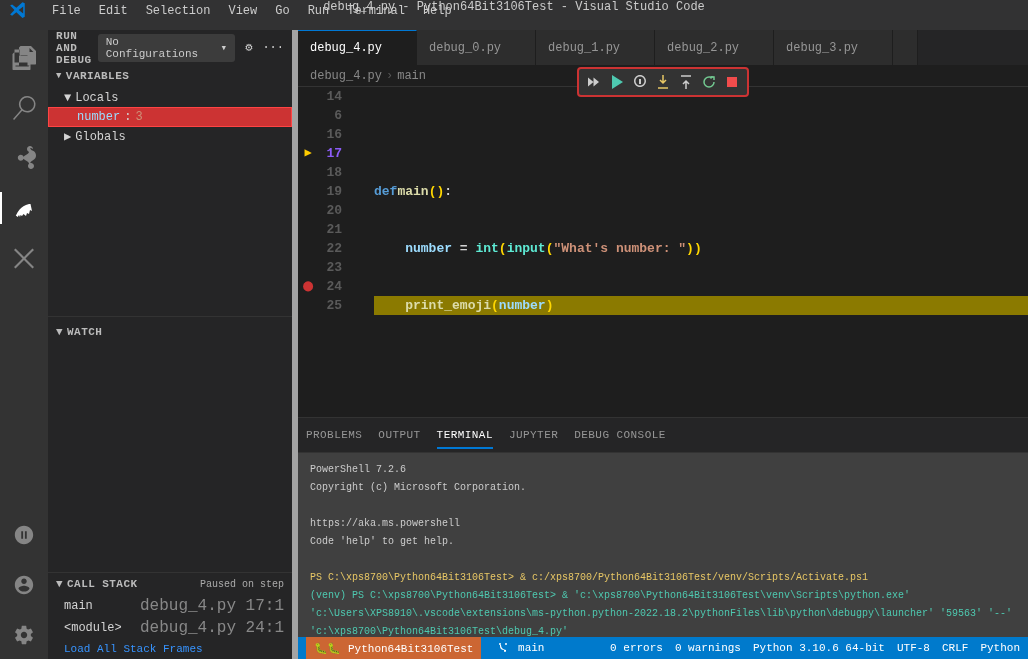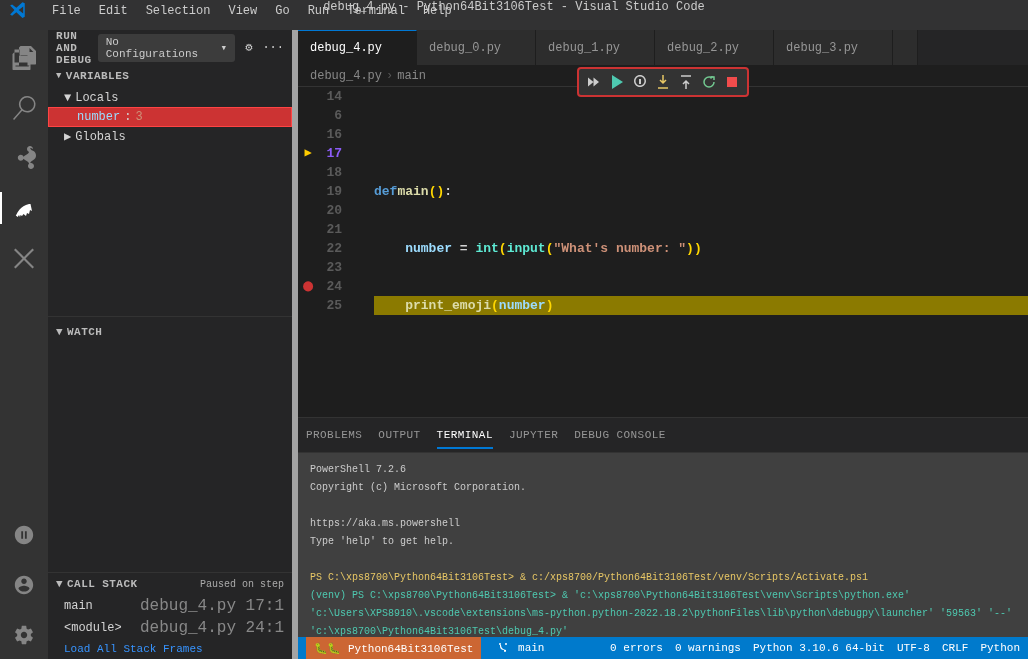--- a/index.html
+++ b/index.html
@@ -365,21 +365,21 @@
         <span class="panel-tab">OUTPUT</span>
         <span class="panel-tab active">TERMINAL</span>
         <span class="panel-tab">JUPYTER</span>
         <span class="panel-tab">DEBUG CONSOLE</span>
       </div>
       <div class="panel-content">
         <div class="terminal-line">PowerShell 7.2.6</div>
         <div class="terminal-line">Copyright (c) Microsoft Corporation.</div>
         <div class="terminal-line">&nbsp;</div>
         <div class="terminal-line">https://aka.ms.powershell</div>
-        <div class="terminal-line">Type 'help' to get help.</div>
+        <div class="terminal-line">Code 'help' to get help.</div>
         <div class="terminal-line">&nbsp;</div>
         <div class="terminal-line terminal-path">PS C:\xps8700\Python64Bit3106Test&gt; &amp; c:/xps8700/Python64Bit3106Test/venv/Scripts/Activate.ps1</div>
         <div class="terminal-line terminal-venv" style="color:#4ec9b0;">(venv) PS C:\xps8700\Python64Bit3106Test&gt; &amp; 'c:\xps8700\Python64Bit3106Test\venv\Scripts\python.exe' 'c:\Users\XPS8910\.vscode\extensions\ms-python.python-2022.18.2\pythonFiles\lib\python\debugpy\launcher' '59563' '--' 'c:\xps8700\Python64Bit3106Test\debug_4.py'</div>
 
       </div>
     </div>
 
     <div class="status-bar">
       <div class="status-debug">
         <span>🐛 </span>

